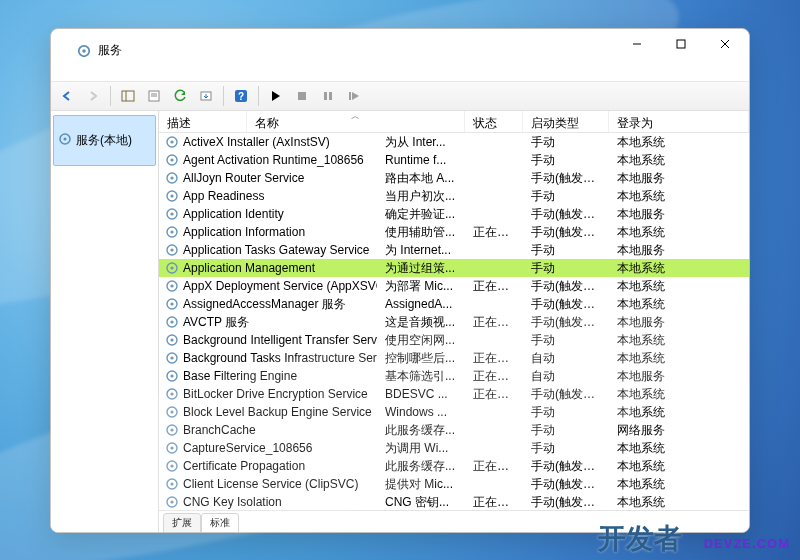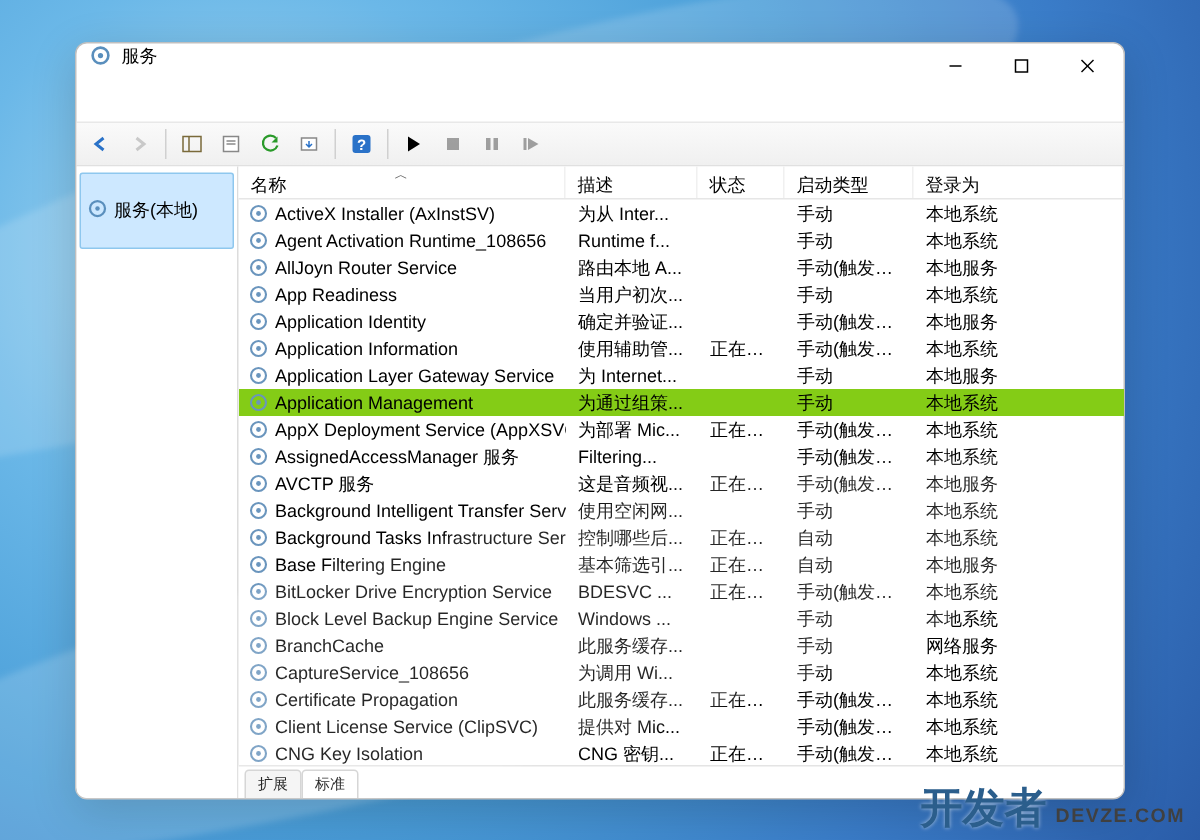--- a/index.html
+++ b/index.html
@@ -15,21 +15,21 @@
     filter: blur(2px);
   }
   body::before{ width:900px; height:180px; left:-200px; top:60px; transform:rotate(-18deg);}
   body::after{ width:900px; height:160px; left:-150px; top:360px; transform:rotate(-14deg);}
   .win {
     position: absolute; left: 50px; top: 28px; width: 700px; height: 505px;
     background: #ffffff; border: 1px solid #bfbfbf; border-radius: 8px;
     box-shadow: 0 8px 30px rgba(0,0,0,0.18);
     display: flex; flex-direction: column; overflow: hidden;
   }
-  .titlebar { height: 30px; display:flex; align-items:flex-start; padding:0 2px 0 8px; }
+  .titlebar { height: 30px; display:flex; align-items:flex-end; padding:0 2px 0 25px; }
   .titlebar .gear{ width:16px; height:16px; margin-right:6px; display:flex; align-items:center; justify-content:center;}
   .titlebar .title { flex:1; font-size:12px; color:#000; }
   .winbtns { display:flex; }
   .winbtn { width:44px; height:30px; display:flex; align-items:center; justify-content:center; color:#000; }
   .menubar { height:22px; display:flex; align-items:center; padding:0 6px; gap:2px; font-size:12px; }
   .menubar span { padding:2px 6px;margin-top:37px; }
   .toolbar { height:30px; border-top:1px solid #e8e8e8; border-bottom:1px solid #e0e0e0;
     background:linear-gradient(#fafafa,#f0f0f0);
     display:flex; align-items:center; padding:0 4px; gap:2px;}
   .tbtn { width:24px; height:24px; display:flex; align-items:center; justify-content:center; border-radius:3px;}
@@ -40,28 +40,28 @@
   .main { flex:1; display:flex; flex-direction:column; min-width:0; }
   .listhdr { height:22px; display:flex; border-bottom:1px solid #e6e6e6; background:#fff; font-size:12px; color:#000; }
   .listhdr .col { padding:4px 8px; border-right:1px solid #f0f0f0; position:relative;}
   .col.name{ width:218px;} .col.desc{ width:88px;} .col.state{ width:58px;} .col.start{ width:86px;} .col.logon{ flex:1;}
   .sort-caret{ position:absolute; left:50%; top:-1px; transform:translateX(-50%); font-size:9px; color:#666;}
   .list { flex:1; overflow-y:auto; overflow-x:hidden; }
   .row { display:flex; height:18px; align-items:center; font-size:12px; color:#000; }
   .row .cell{ padding:0 8px; white-space:nowrap; overflow:hidden; text-overflow:ellipsis;}
   .row .cell.name{ width:218px; display:flex; align-items:center; gap:4px; padding-left:6px;}
   .row .cell.desc{ width:88px;} .row .cell.state{ width:58px;} .row .cell.start{ width:86px;} .row .cell.logon{ flex:1;}
-  .row.sel{ background:#84cc16;}
+  .row.sel{ background:#bef264;}
   .svc-icon{ width:14px; height:14px; flex-shrink:0;}
   .tabs { height:22px; display:flex; align-items:flex-end; padding:0 4px; background:#fff; border-top:1px solid #e4e4e4;}
   .tab { font-size:10px; padding:2px 8px; border:1px solid #cfcfcf; border-top:1px solid #cfcfcf; border-top-left-radius:3px; border-top-right-radius:3px; background:#fff; margin-right:0px; position:relative; top:1px;}
   .tab:not(.active){ background:#f4f4f4;}
   .watermark{ position:absolute; right:10px; bottom:2px; display:flex; align-items:baseline; gap:2px;}
   .watermark .han{ font-size:28px; font-weight:600; color:#2b5e8c; font-family:"Microsoft YaHei",sans-serif; text-shadow:0 0 3px rgba(255,255,255,0.6);}
-  .watermark .dom{ font-size:13px; color:#404040; font-weight:600; letter-spacing:1px; margin-left:4px;}
+  .watermark .dom{ font-size:13px; color:#6d28d9; font-weight:600; letter-spacing:1px; margin-left:20px;}
   
   .list::-webkit-scrollbar{ width:16px;}
   .list::-webkit-scrollbar-thumb{ background:#cfcfcf; border:4px solid #fff; border-radius:8px;}
   .list::-webkit-scrollbar-button{ display:block; height:16px; background:#fff;}
 </style>
 </head>
 <body>
 
 <div class="win">
   <div class="titlebar">
@@ -174,22 +174,22 @@
         <span><svg width="14" height="14">
               <circle cx="7" cy="7" r="5" fill="none" stroke="#5a8fbd" stroke-width="1.5"></circle>
               <circle cx="7" cy="7" r="1.5" fill="#5a8fbd"></circle>
             </svg></span>
         <span>服务(本地)</span>
       </div>
     </div>
 
     <div class="main">
       <div class="listhdr">
+        <div class="col desc">描述</div>
         <div class="col name"><span>名称</span><span class="sort-caret">︿</span></div>
-        <div class="col desc">描述</div>
         <div class="col state">状态</div>
         <div class="col start">启动类型</div>
         <div class="col logon">登录为</div>
       </div>
       <div class="list" id="svc-list">
           <div class="row">
             <div class="cell name">
               <svg class="svc-icon" viewBox="0 0 14 14">
                 <circle cx="7" cy="7" r="5" fill="none" stroke="#6a95bd" stroke-width="1.4"></circle>
                 <circle cx="7" cy="7" r="1.6" fill="#6a95bd"></circle>
@@ -265,21 +265,21 @@
             <div class="cell state">正在运行</div>
             <div class="cell start">手动(触发器...</div>
             <div class="cell logon">本地系统</div>
           </div>
           <div class="row">
             <div class="cell name">
               <svg class="svc-icon" viewBox="0 0 14 14">
                 <circle cx="7" cy="7" r="5" fill="none" stroke="#6a95bd" stroke-width="1.4"></circle>
                 <circle cx="7" cy="7" r="1.6" fill="#6a95bd"></circle>
               </svg>
-              <span>Application Layer Gateway Service</span>
+              <span>Application Tasks Gateway Service</span>
             </div>
             <div class="cell desc">为 Internet...</div>
             <div class="cell state"></div>
             <div class="cell start">手动</div>
             <div class="cell logon">本地服务</div>
           </div>
           <div class="row sel">
             <div class="cell name">
               <svg class="svc-icon" viewBox="0 0 14 14">
                 <circle cx="7" cy="7" r="5" fill="none" stroke="#6a95bd" stroke-width="1.4"></circle>
@@ -306,21 +306,21 @@
             <div class="cell logon">本地系统</div>
           </div>
           <div class="row">
             <div class="cell name">
               <svg class="svc-icon" viewBox="0 0 14 14">
                 <circle cx="7" cy="7" r="5" fill="none" stroke="#6a95bd" stroke-width="1.4"></circle>
                 <circle cx="7" cy="7" r="1.6" fill="#6a95bd"></circle>
               </svg>
               <span>AssignedAccessManager 服务</span>
             </div>
-            <div class="cell desc">Filtering...</div>
+            <div class="cell desc">AssignedA...</div>
             <div class="cell state"></div>
             <div class="cell start">手动(触发器...</div>
             <div class="cell logon">本地系统</div>
           </div>
           <div class="row">
             <div class="cell name">
               <svg class="svc-icon" viewBox="0 0 14 14">
                 <circle cx="7" cy="7" r="5" fill="none" stroke="#6a95bd" stroke-width="1.4"></circle>
                 <circle cx="7" cy="7" r="1.6" fill="#6a95bd"></circle>
               </svg>

